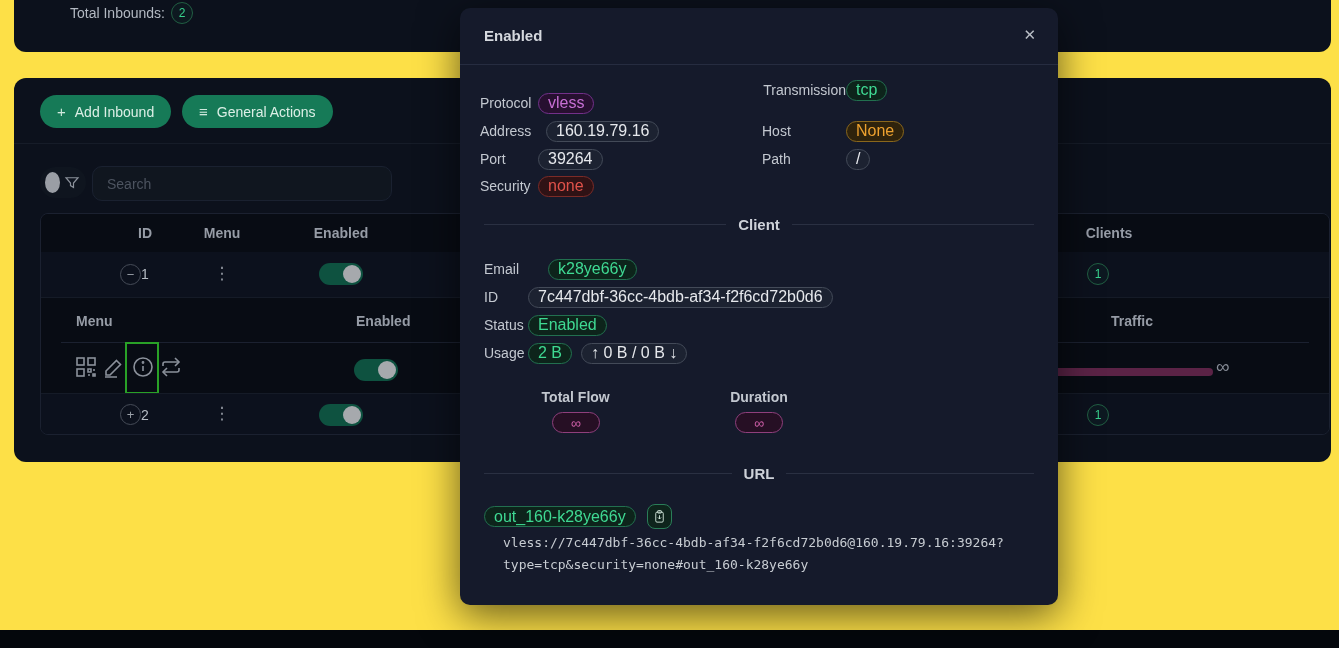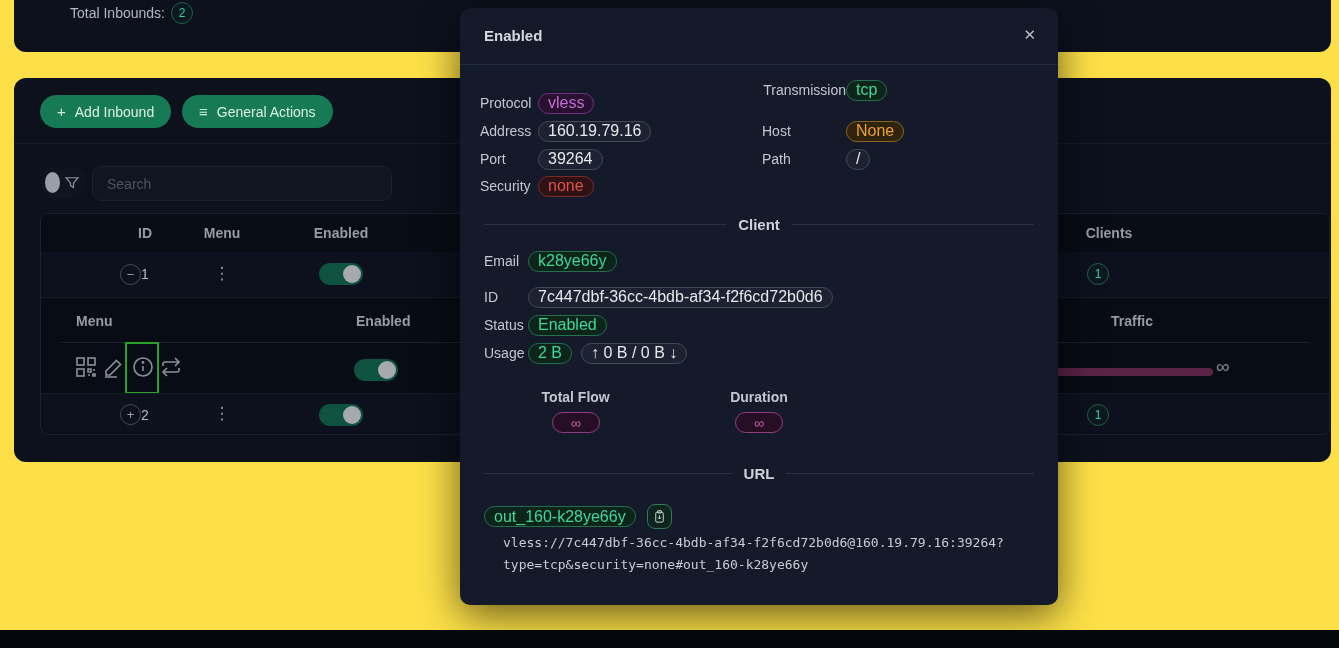--- a/index.html
+++ b/index.html
@@ -221,21 +221,21 @@
   <div class="abs modal">
     <div class="abs modal-header">
       <span class="abs modal-title">Enabled</span>
       <span class="abs modal-close">✕</span>
     </div>
 
     <div class="frow col-l" style="top:85px;">
       <span class="flabel">Protocol</span>
       <span class="tag tag-purple">vless</span>
     </div>
-    <div class="frow col-l" style="top:113px;">
+    <div class="frow col-l" style="top:113px;gap:8px;">
       <span class="flabel">Address</span>
       <span class="tag tag-plain">160.19.79.16</span>
     </div>
     <div class="frow col-l" style="top:141px;">
       <span class="flabel">Port</span>
       <span class="tag tag-plain">39264</span>
     </div>
     <div class="frow col-l" style="top:168px;">
       <span class="flabel">Security</span>
       <span class="tag tag-red">none</span>
@@ -253,21 +253,21 @@
       <span class="flabel">Path</span>
       <span class="tag tag-plain">/</span>
     </div>
 
     <div class="abs section-head">
       <span class="line"></span>
       <span class="stitle">Client</span>
       <span class="line"></span>
     </div>
 
-    <div class="frow client-row" style="top:243px;">
+    <div class="frow client-row" style="top:251px;gap:20px;">
       <span class="flabel">Email</span>
       <span class="tag tag-green">k28ye66y</span>
     </div>
     <div class="frow client-row" style="top:279px;">
       <span class="flabel">ID</span>
       <span class="tag tag-plain">7c447dbf-36cc-4bdb-af34-f2f6cd72b0d6</span>
     </div>
     <div class="frow client-row" style="top:307px;">
       <span class="flabel">Status</span>
       <span class="tag tag-green">Enabled</span>

